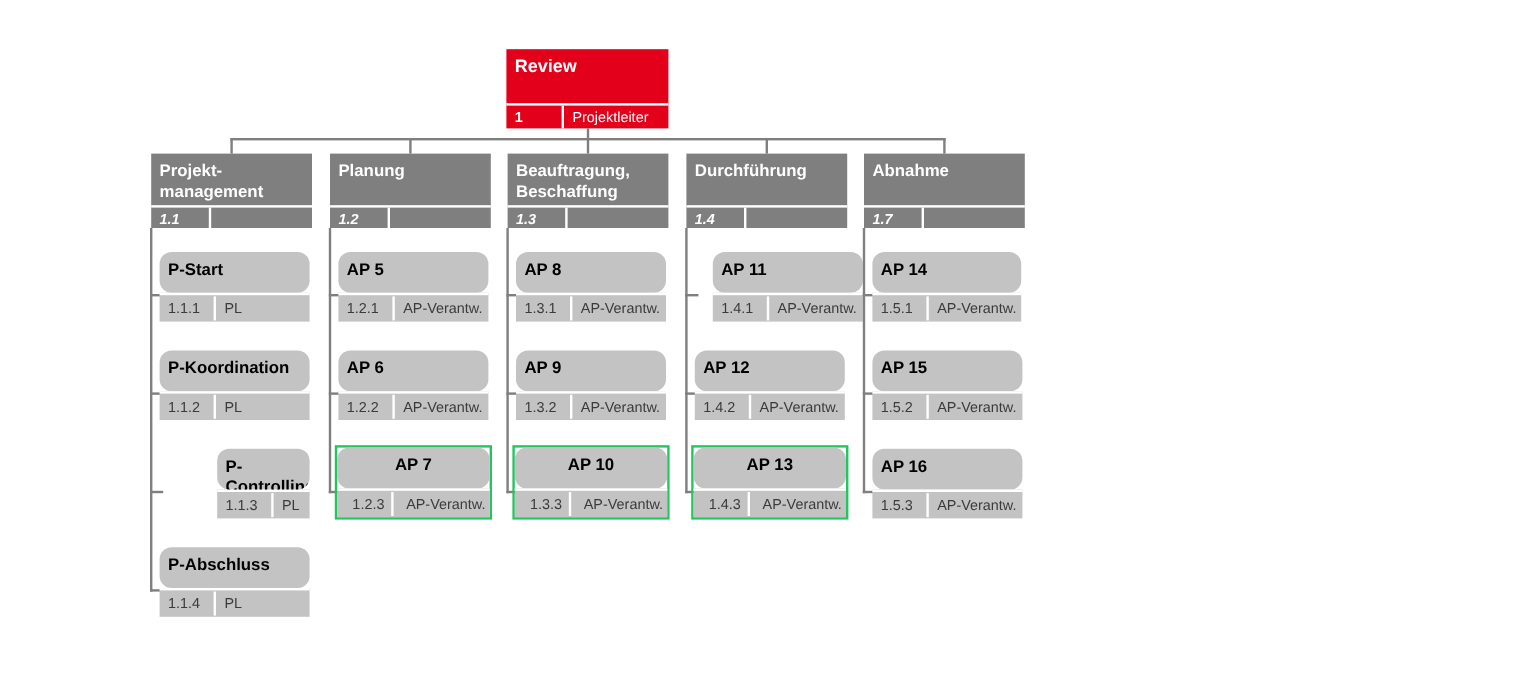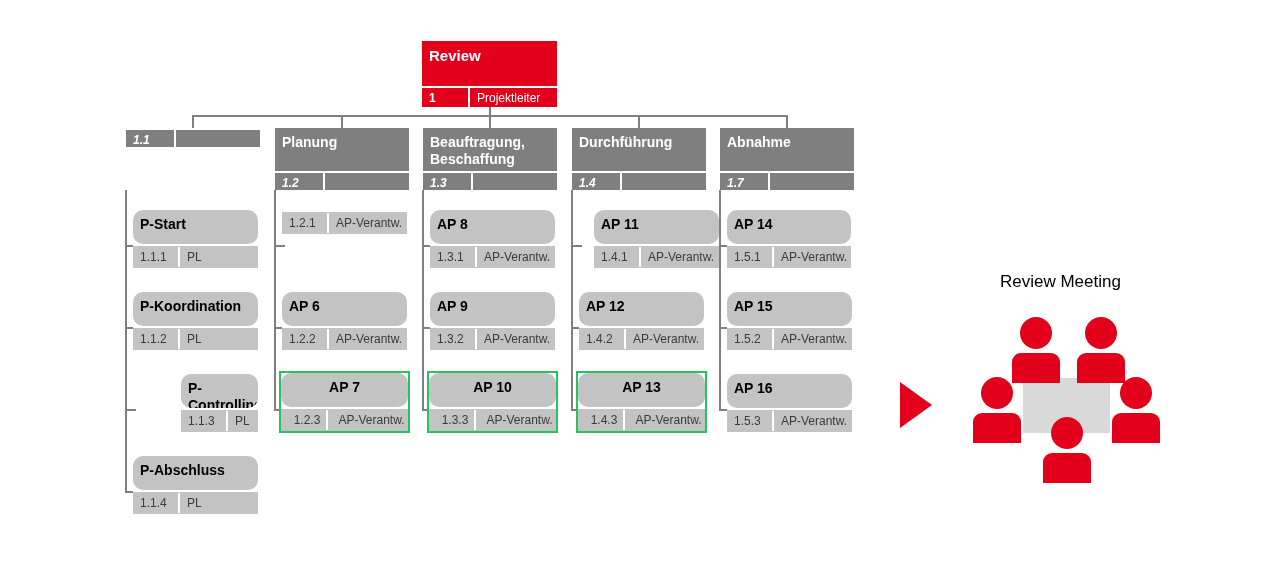--- a/index.html
+++ b/index.html
@@ -170,20 +170,24 @@
 
   <div class="conn" style="left:489px; top:107px; width:2px; height:8px;"></div>
   <div class="conn" style="left:192px; top:115px; width:596px; height:2px;"></div>
   <div class="conn" style="left:192px; top:115px; width:2px; height:13px;"></div>
   <div class="conn" style="left:341px; top:115px; width:2px; height:13px;"></div>
   <div class="conn" style="left:489px; top:115px; width:2px; height:13px;"></div>
   <div class="conn" style="left:638px; top:115px; width:2px; height:13px;"></div>
   <div class="conn" style="left:786px; top:115px; width:2px; height:13px;"></div>
 
   <div class="node lvl2" style="left:126px; top:128px; width:134px;">
+    <div class="body">
+      <span>Projekt-</span><br>
+      <span>management</span>
+    </div>
     <div class="foot">
       <div class="id">1.1</div>
       <div class="who"></div>
     </div>
   </div>
   <div class="conn" style="left:125px; top:190px; width:2px; height:303px;"></div>
   <div class="conn" style="left:125px; top:245px; width:11px; height:2px;"></div>
   <div class="conn" style="left:125px; top:327px; width:11px; height:2px;"></div>
   <div class="conn" style="left:125px; top:409px; width:11px; height:2px;"></div>
   <div class="conn" style="left:125px; top:491px; width:11px; height:2px;"></div>
@@ -225,20 +229,21 @@
       <div class="id">1.2</div>
       <div class="who"></div>
     </div>
   </div>
   <div class="conn" style="left:274px; top:190px; width:2px; height:221px;"></div>
   <div class="conn" style="left:274px; top:245px; width:11px; height:2px;"></div>
   <div class="conn" style="left:274px; top:327px; width:11px; height:2px;"></div>
   <div class="conn" style="left:274px; top:409px; width:11px; height:2px;"></div>
 
   <div class="node leaf" style="left:282px; top:210px; width:125px;">
+    <div class="body">AP 5</div>
     <div class="foot">
       <div class="id">1.2.1</div>
       <div class="who">AP-Verantw.</div>
     </div>
   </div>
   <div class="node leaf" style="left:282px; top:292px; width:125px;">
     <div class="body">AP 6</div>
     <div class="foot">
       <div class="id">1.2.2</div>
       <div class="who">AP-Verantw.</div>
@@ -354,47 +359,14 @@
     </div>
   </div>
   <div class="node leaf" style="left:727px; top:374px; width:125px;">
     <div class="body">AP 16</div>
     <div class="foot">
       <div class="id">1.5.3</div>
       <div class="who">AP-Verantw.</div>
     </div>
   </div>
 
-  <div id="meeting" style="left:890px; top:260px; width:290px; height:230px;">
-
-    <div class="cap" style="left:110px; top:12px;">Review Meeting</div>
-
-    <div class="arrow" style="left:10px; top:122px;"></div>
-
-    <div class="table" style="left:133px; top:118px; width:87px; height:55px;"></div>
-
-    <div class="person" style="left:122px; top:57px; width:48px; height:66px;">
-      <div class="head"></div>
-      <div class="torso"></div>
-    </div>
-
-    <div class="person" style="left:187px; top:57px; width:48px; height:66px;">
-      <div class="head"></div>
-      <div class="torso"></div>
-    </div>
-
-    <div class="person" style="left:83px; top:117px; width:48px; height:66px;">
-      <div class="head"></div>
-      <div class="torso"></div>
-    </div>
-
-    <div class="person" style="left:222px; top:117px; width:48px; height:66px;">
-      <div class="head"></div>
-      <div class="torso"></div>
-    </div>
-
-    <div class="person" style="left:153px; top:157px; width:48px; height:66px;">
-      <div class="head"></div>
-      <div class="torso"></div>
-    </div>
-  </div>
 
 </div>
 
 </body></html>

